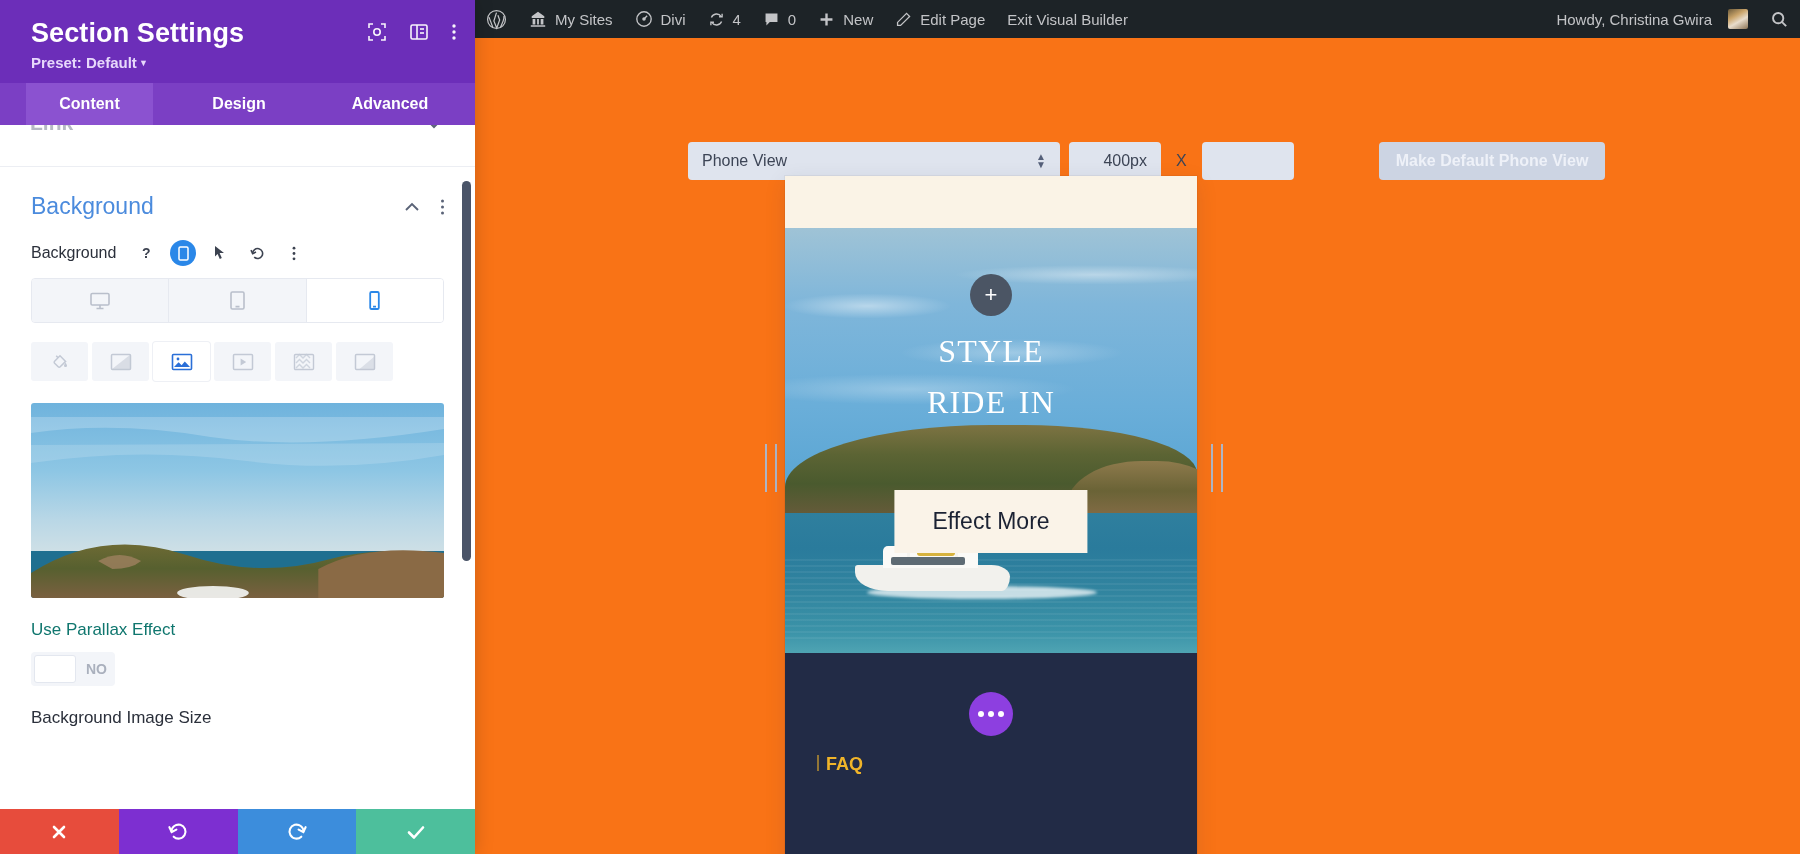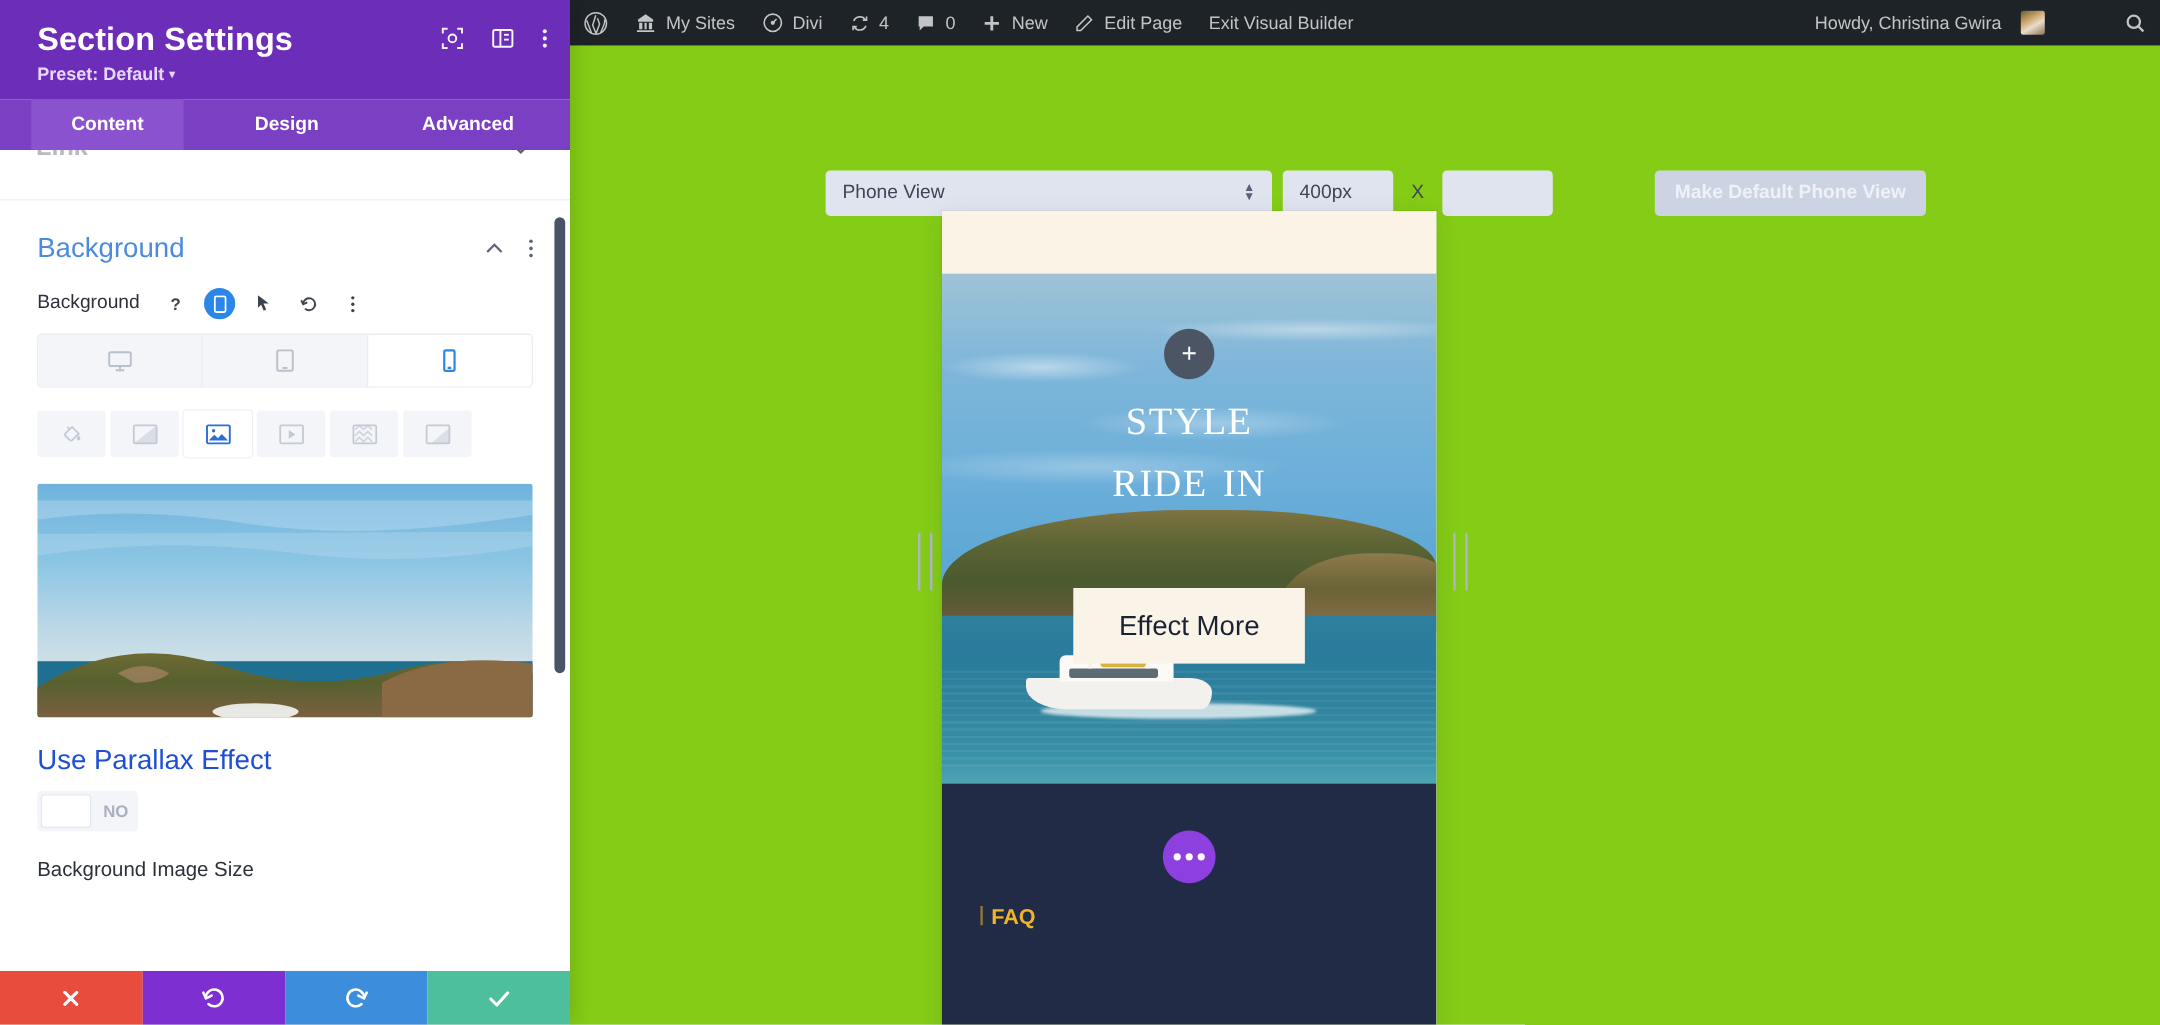--- a/index.html
+++ b/index.html
@@ -110,21 +110,21 @@
     display: flex; align-items: center; justify-content: center;
     cursor: pointer; color: #c3c9d5;
   }
   .type-row .ty.active { background: #fff; color: #2a6fd8; box-shadow: 0 0 0 1px #eef0f5; }
 
   #bg-preview {
     margin: 22px 31px 0 31px; height: 195px; border-radius: 3px;
     overflow: hidden; position: relative;
   }
   .parallax-label {
-    padding: 22px 31px 0 31px; font-size: 23px; color: #1d4ed8;
+    padding: 22px 31px 0 31px; font-size: 17px; color: #0f766e;
   }
   .toggle-wrap {
     margin: 12px 31px 0 31px;
     background: #f3f5f9; border-radius: 4px;
     width: 84px; height: 34px; display: flex; align-items: center; padding: 3px;
   }
   .toggle-knob {
     width: 42px; height: 28px; background: #fff; border-radius: 3px;
     border: 1px solid #e3e7ef;
   }
@@ -155,47 +155,47 @@
   #wp-adminbar {
     position: absolute; left: 475px; top: 0; right: 0; height: 38px;
     background: #1d2327; color: #c3c4c7;
     display: flex; align-items: center; z-index: 20;
     font-size: 15px;
   }
   #wp-adminbar .ab-item {
     display: flex; align-items: center; gap: 8px;
     padding: 0 11px; height: 38px; cursor: pointer; white-space: nowrap;
   }
-  #wp-adminbar .ab-right { margin-left: auto; display: flex; align-items: center; gap: 44px; }
+  #wp-adminbar .ab-right { margin-left: auto; display: flex; align-items: center; }
   .avatar-sq {
     width: 20px; height: 20px; margin-left: 8px; border-radius: 2px;
     background: linear-gradient(150deg,#6b5a3a 0%,#caa46a 35%,#e8dccb 60%,#8b7355 100%);
   }
 
   
   #canvas {
     position: absolute; left: 475px; top: 38px; right: 0; bottom: 0;
-    background: #84cc16; overflow: hidden;
+    background: #f97316; overflow: hidden;
   }
   #resp-toolbar {
     position: absolute; left: 213px; top: 104px;
     display: flex; align-items: center; gap: 9px;
   }
   #resp-select {
     width: 372px; height: 38px; background: #dfe4ee; border: none; border-radius: 4px;
     display: flex; align-items: center; padding: 0 14px;
     color: #3d4556; font-size: 16px; cursor: pointer; position: relative;
   }
   #resp-select .spinner { margin-left: auto; font-size: 10px; line-height: 8px; color: #55607a; text-align: center;}
   .num-box {
     height: 38px; background: #dfe4ee; border: none; border-radius: 4px;
     display: flex; align-items: center; padding: 0 14px;
     color: #3d4556; font-size: 16px;
   }
-  #width-box { width: 92px; }
+  #width-box { width: 92px; justify-content: flex-end; }
   #height-box { width: 92px; }
   .x-sep { color: #3d4556; font-size: 16px; padding: 0 6px;}
   #make-default-btn {
     height: 38px; background: #ccd4e3; border-radius: 4px;
     display: flex; align-items: center; padding: 0 17px;
     color: #eef1f8; font-size: 16px; font-weight: 600; cursor: pointer;
     margin-left: 76px;
   }
 
   

